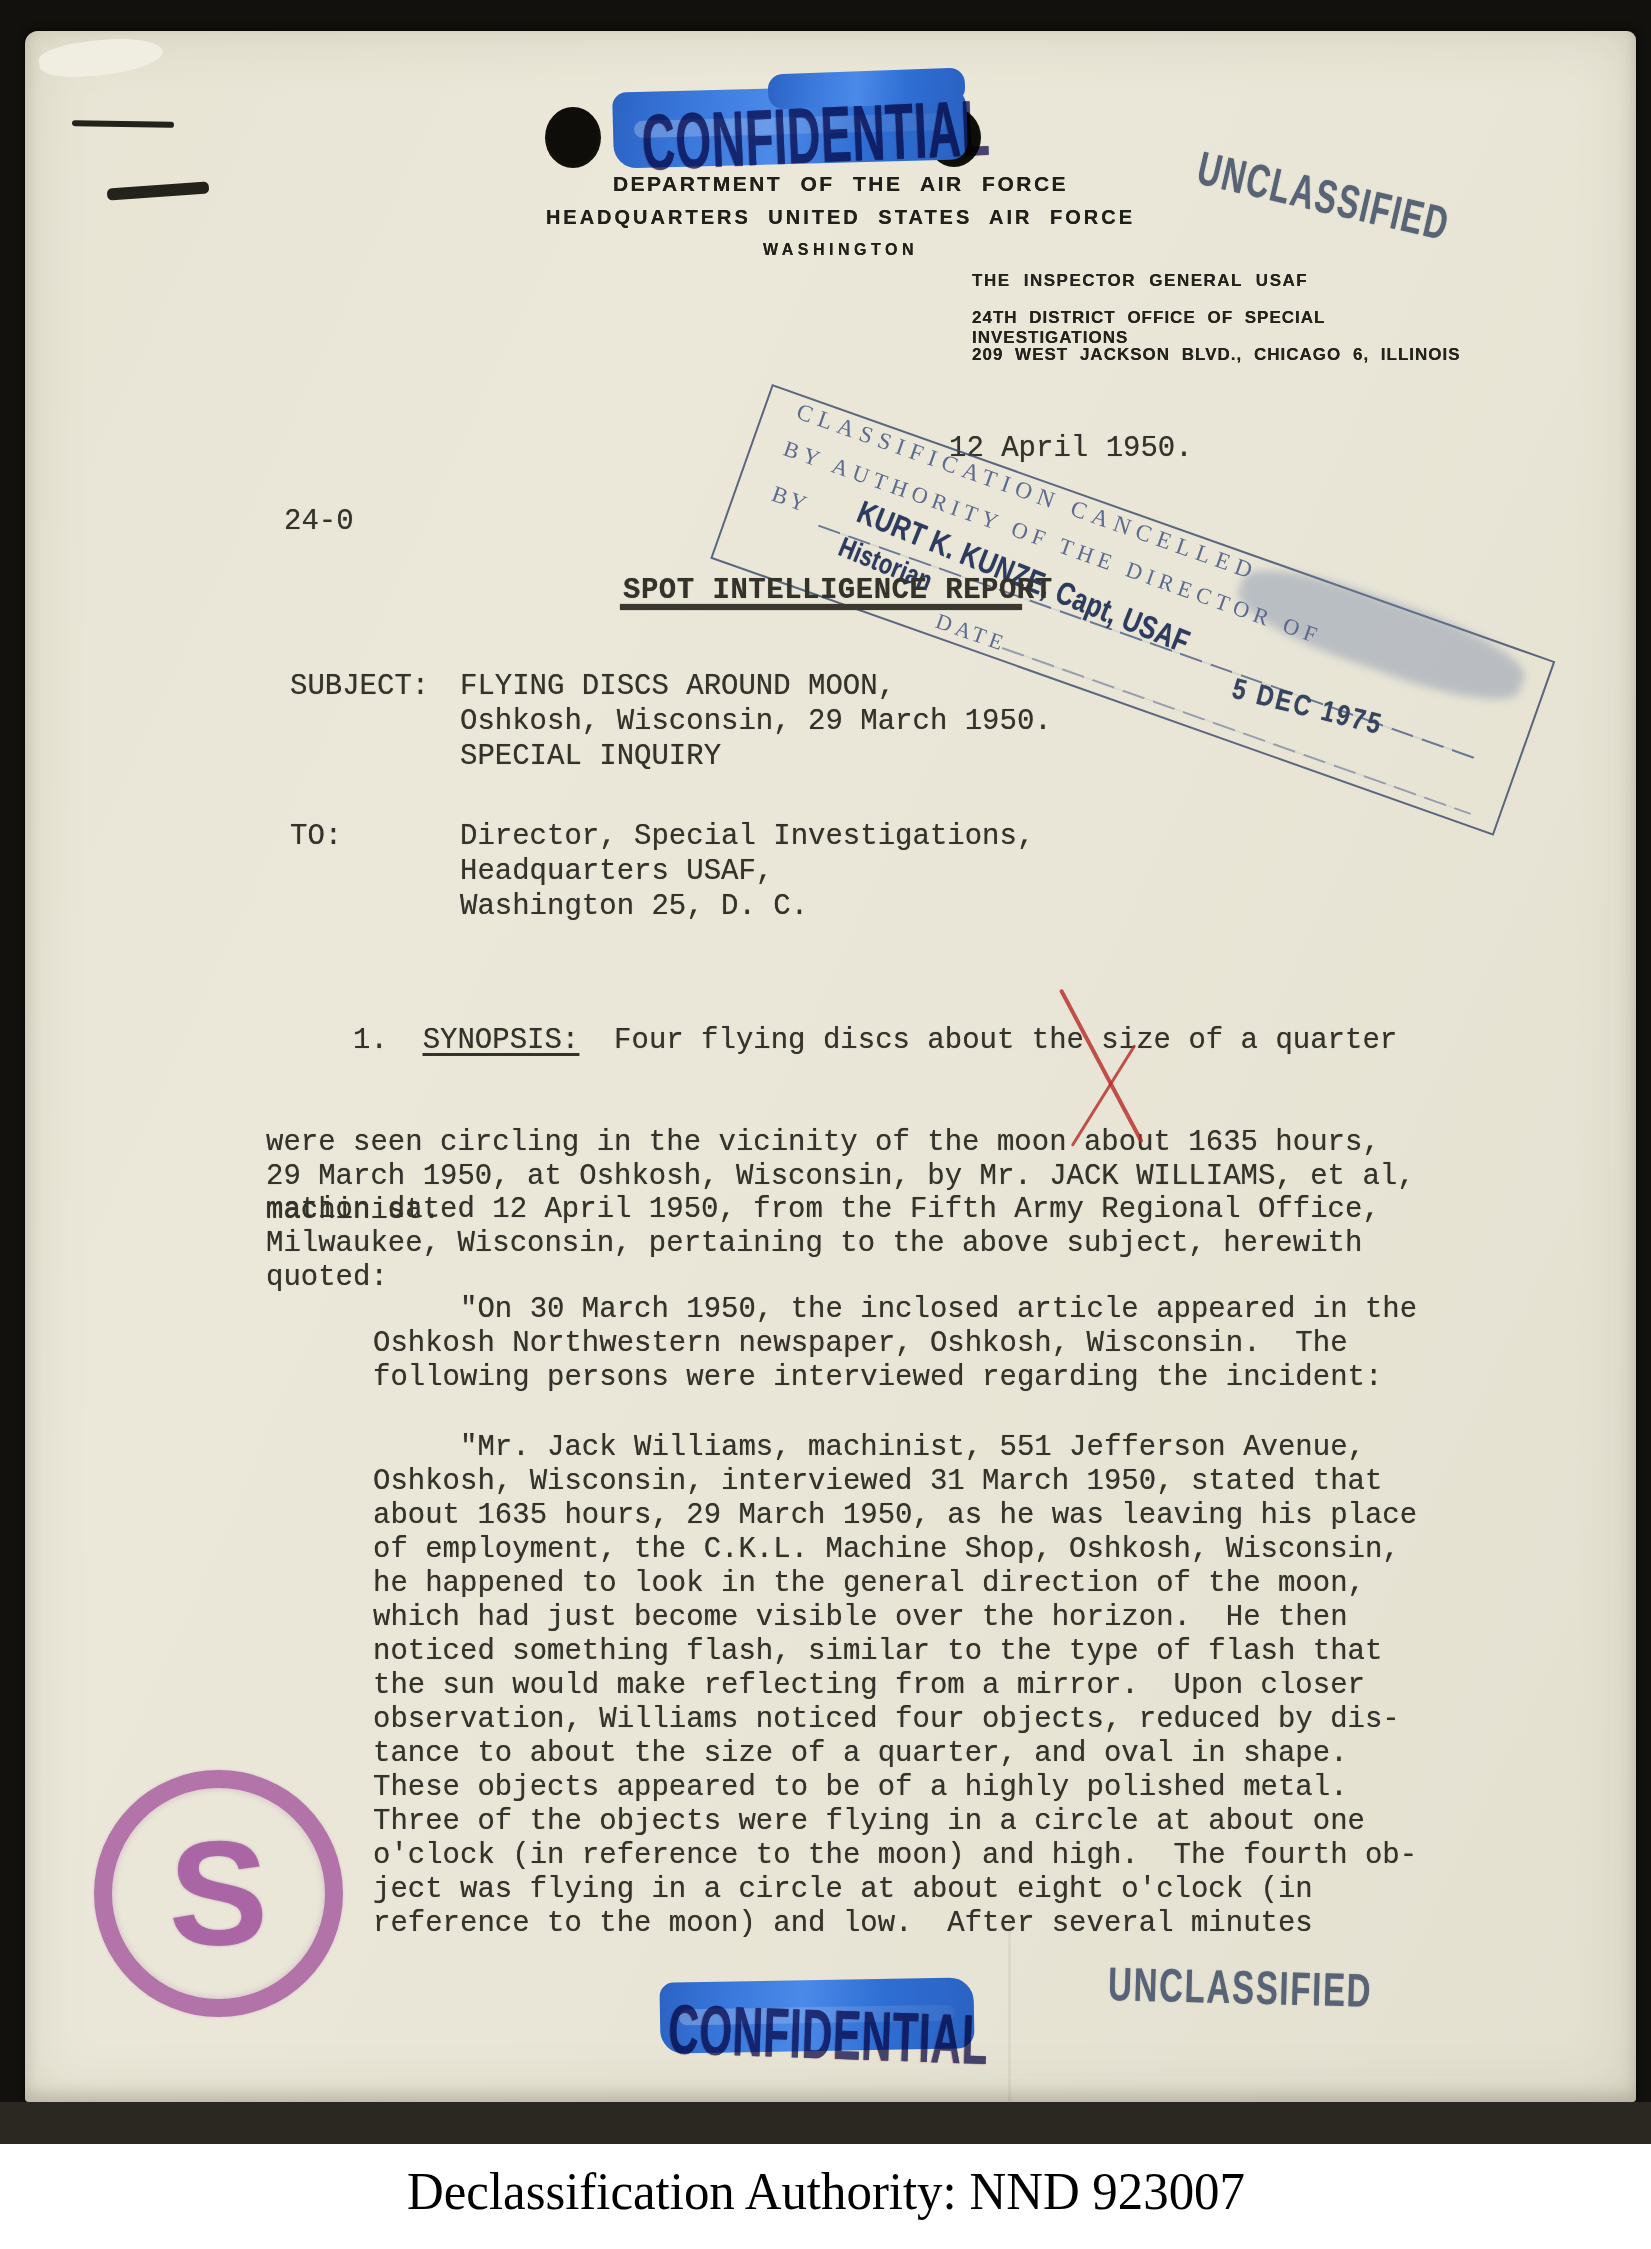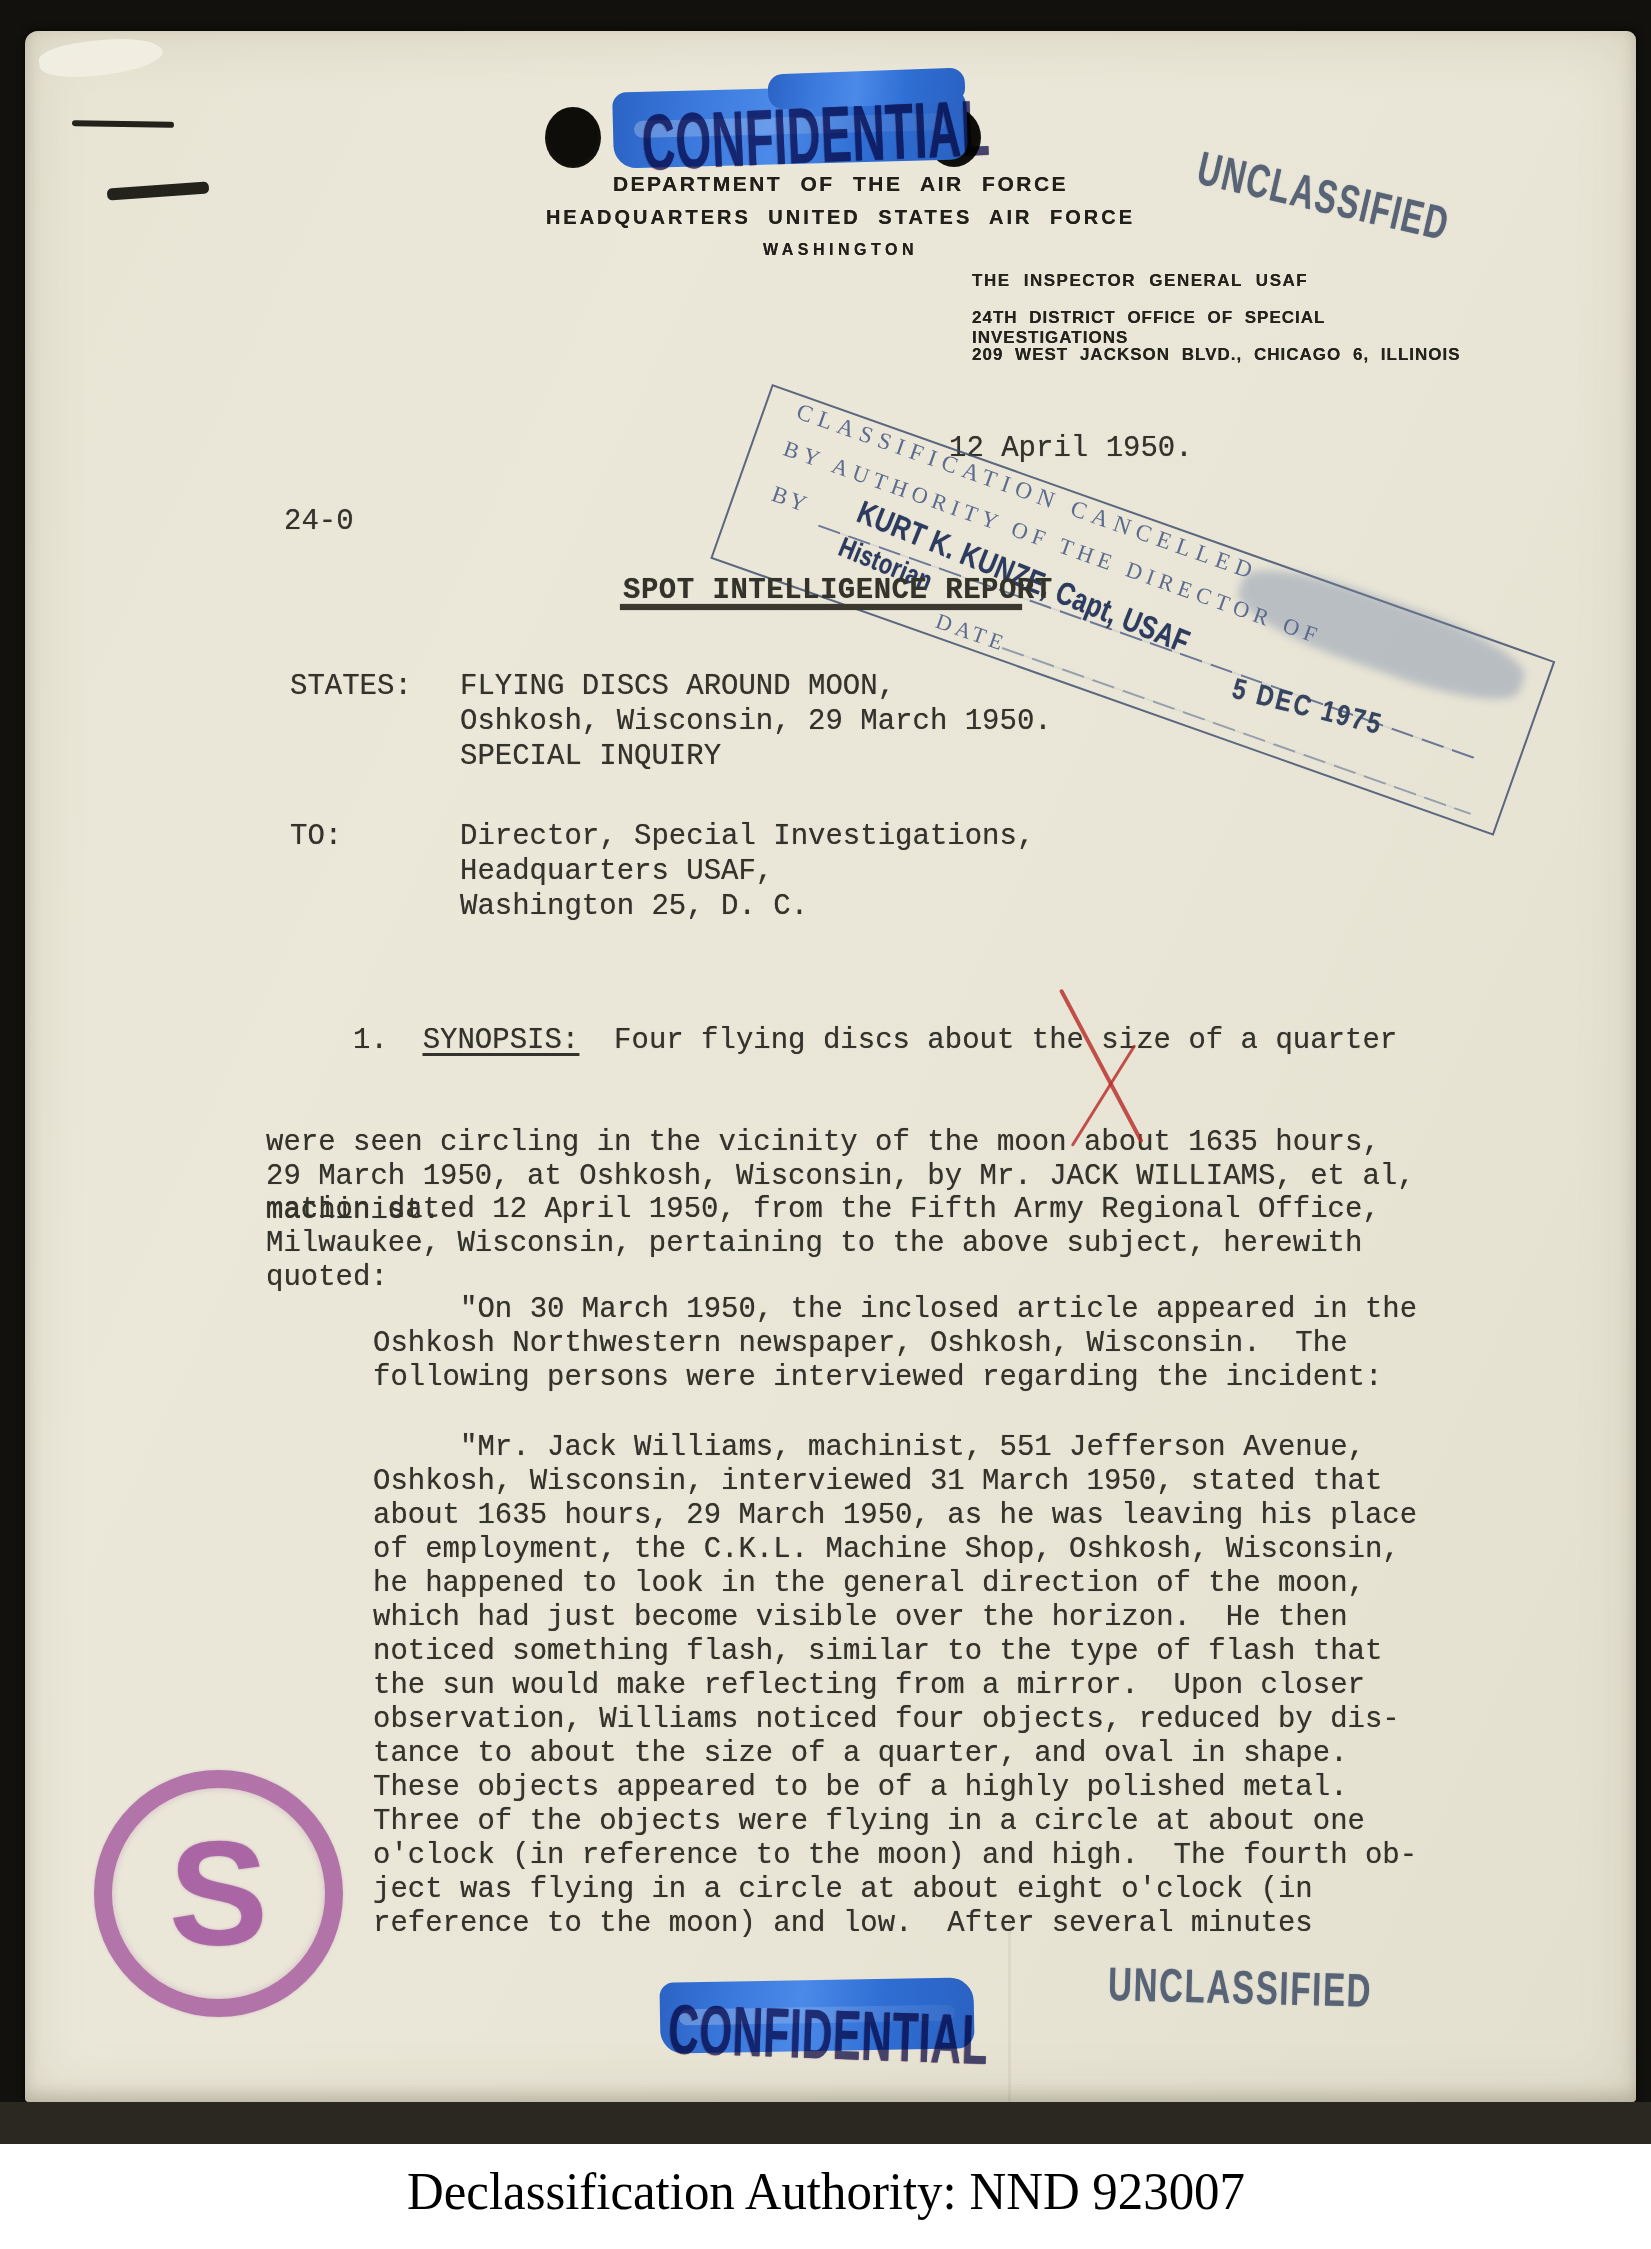--- a/index.html
+++ b/index.html
@@ -106,21 +106,21 @@
     <div class="kunze" style="left:123px;top:70px;font-size:32px;transform:rotate(2.5deg) scaleX(.78);">KURT K. KUNZE, Capt, USAF</div>
     <div class="kunze" style="left:117px;top:112px;font-size:28px;transform:rotate(2.5deg) scaleX(.78);">Historian</div>
     <div class="srow" style="left:232px;top:153px;font-size:22px;letter-spacing:4.5px;">DATE</div>
     <div class="sig-line" style="left:303px;top:169px;width:497px;opacity:.55;"></div>
   </div>
   <div class="datestamp">5 DEC 1975</div>
 
   <div class="tw" style="left:623px;top:574px;font-weight:bold;letter-spacing:0.5px;">SPOT INTELLIGENCE REPORT</div>
   <div class="title-bar"></div>
 
-  <div class="tw" style="left:290px;top:669px;line-height:35px;">STATES:</div>
+  <div class="tw" style="left:290px;top:669px;line-height:35px;">SUBJECT:</div>
   <div class="tw" style="left:460px;top:669px;line-height:35px;">FLYING DISCS AROUND MOON,
 Oshkosh, Wisconsin, 29 March 1950.
 SPECIAL INQUIRY</div>
 
   <div class="tw" style="left:290px;top:819px;line-height:35px;">TO:</div>
   <div class="tw" style="left:460px;top:819px;line-height:35px;">Director, Special Investigations,
 Headquarters USAF,
 Washington 25, D. C.</div>
 
   <div class="tw" style="left:266px;top:956px;">

